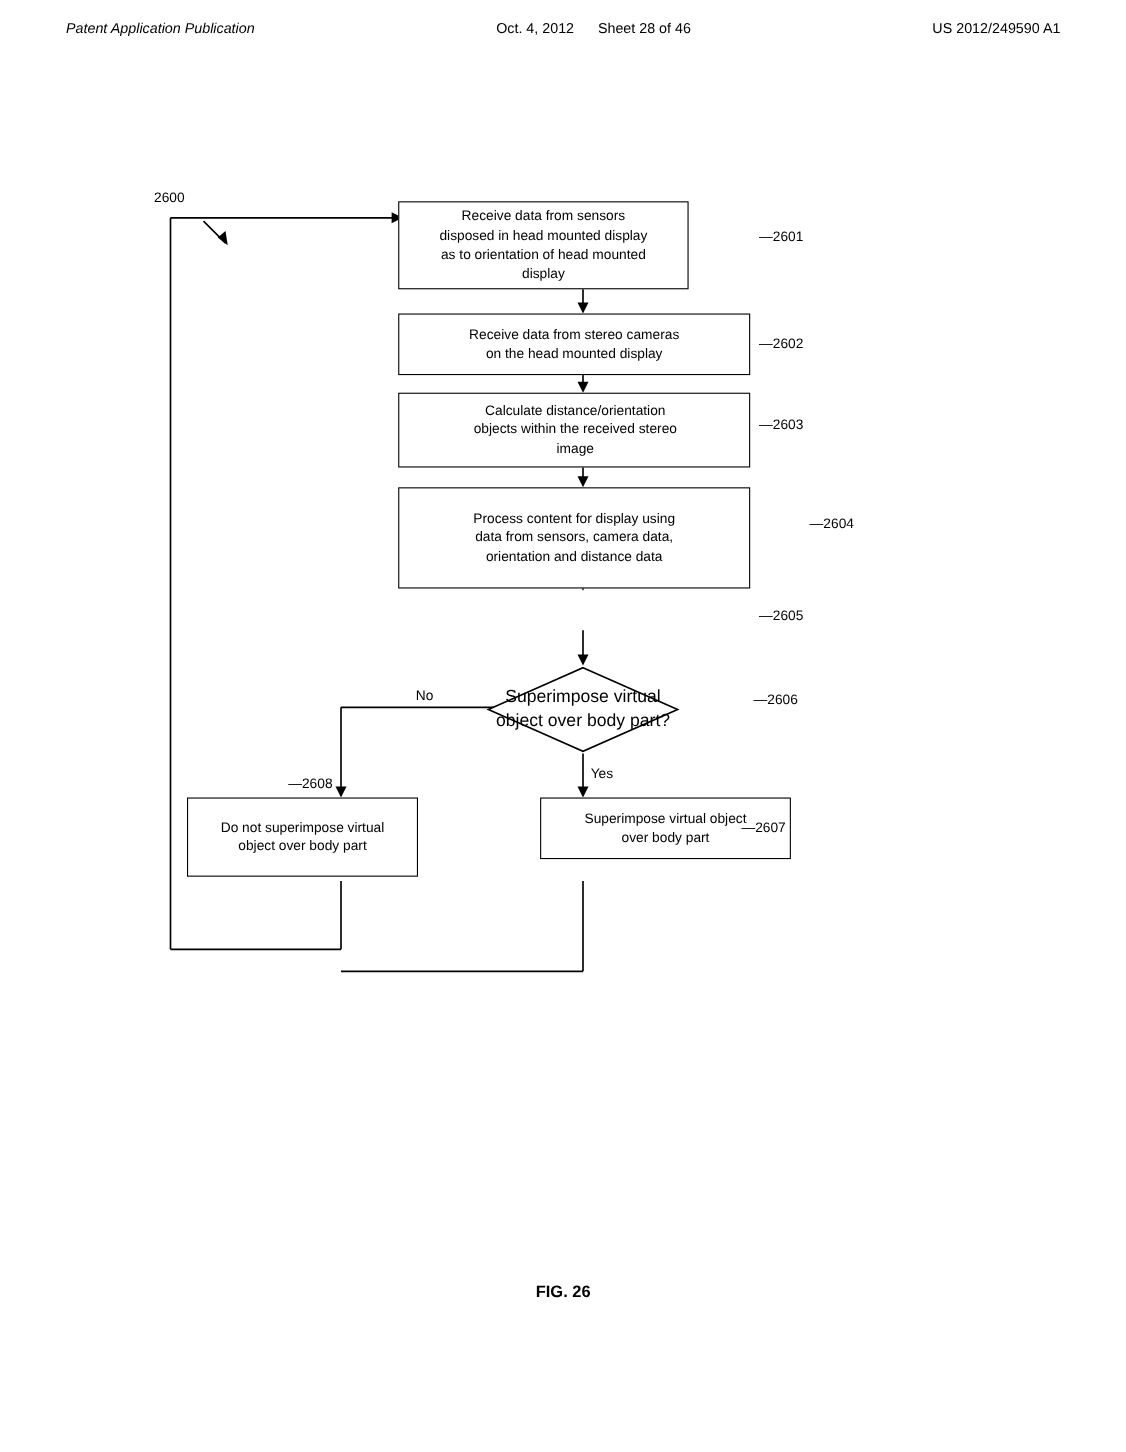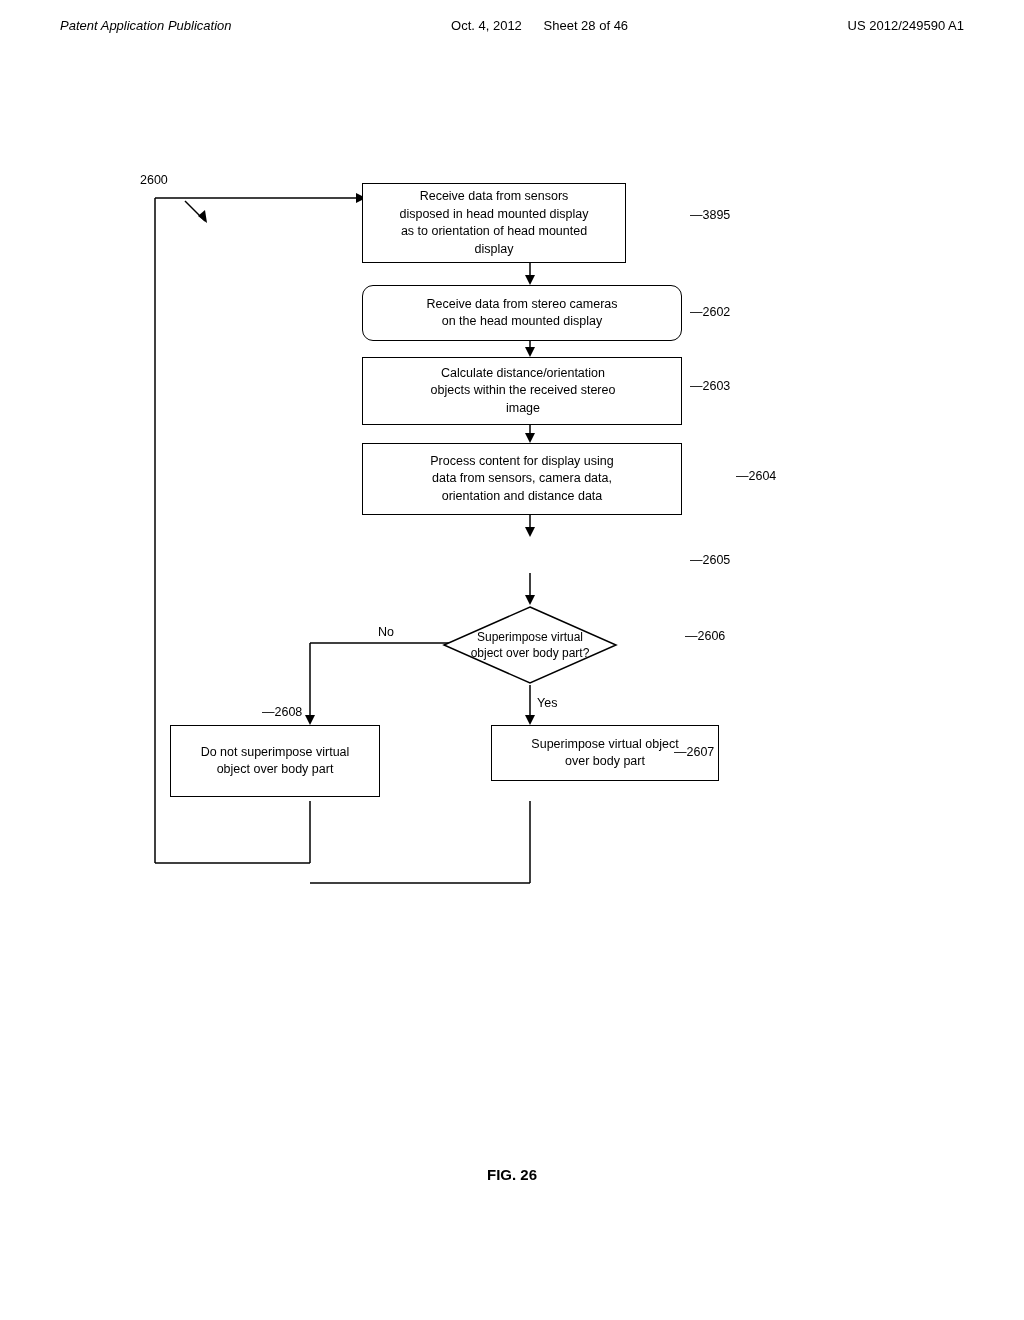--- a/index.html
+++ b/index.html
@@ -119,45 +119,45 @@
     <polygon points="207,170 198,163 205,157" fill="#000"></polygon>
   </svg>
 
   <div class="label" style="top:120px; left:140px;">
     <span>2600</span>
   </div>
 
   <div class="flow-box" style="left:362px; top:130px; width:264px; height:80px;">
     <div>Receive data from sensors<br>disposed in head mounted display<br>as to orientation of head mounted<br>display</div>
   </div>
-  <div class="label" style="top:155px; left:690px;">—<span>3895</span></div>
+  <div class="label" style="top:155px; left:690px;">—<span>2601</span></div>
 
-  <div class="flow-box" style="left:362px; top:232px; width:320px; height:56px;border-radius:11px;">
+  <div class="flow-box" style="left:362px; top:232px; width:320px; height:56px;">
     <div>Receive data from stereo cameras<br>on the head mounted display</div>
   </div>
   <div class="label" style="top:252px; left:690px;">—<span>2602</span></div>
 
   <div class="flow-box" style="left:362px; top:304px; width:320px; height:68px;padding-left:10px;">
     <div>Calculate distance/orientation<br>objects within the received stereo<br>image</div>
   </div>
   <div class="label" style="top:326px; left:690px;">—<span>2603</span></div>
 
-  <div class="flow-box" style="left:362px; top:390px; width:320px; height:72px;">
+  <div class="flow-box" style="left:362px; top:390px; width:320px; height:92px;">
     <div>Process content for display using<br>data from sensors, camera data,<br>orientation and distance data</div>
   </div>
   <div class="label" style="top:416px; left:690px;margin-left:46px;">—<span>2604</span></div>
 
   <div class="label" style="top:500px; left:690px;">—<span>2605</span></div>
 
   <div style="position:absolute; left:442px; top:552px; width:176px; height:80px;">
     <svg width="176" height="80">
       <polygon points="88,2 174,40 88,78 2,40" fill="white" stroke="black" stroke-width="1.5"></polygon>
     </svg>
   </div>
-  <div style="position:absolute; left:442px; top:552px; width:176px; height:80px; display:flex; align-items:center; justify-content:center; text-align:center; font-size:12px; line-height:1.35;">
+  <div style="position:absolute; left:442px; top:552px; width:176px; height:80px; display:flex; align-items:center; justify-content:center; text-align:center; font-size:16px; line-height:1.35;">
     Superimpose virtual<br>object over body part?
   </div>
   <div class="label" style="top:576px; left:685px;">—<span>2606</span></div>
 
   <div class="flow-box" style="left:456px; top:672px; width:228px; height:56px;margin-left:35px;">
     <div>Superimpose virtual object<br>over body part</div>
   </div>
   <div class="label" style="top:692px; left:674px;">—<span>2607</span></div>
 
   <div class="label" style="top:652px; left:262px;">—<span>2608</span></div>

